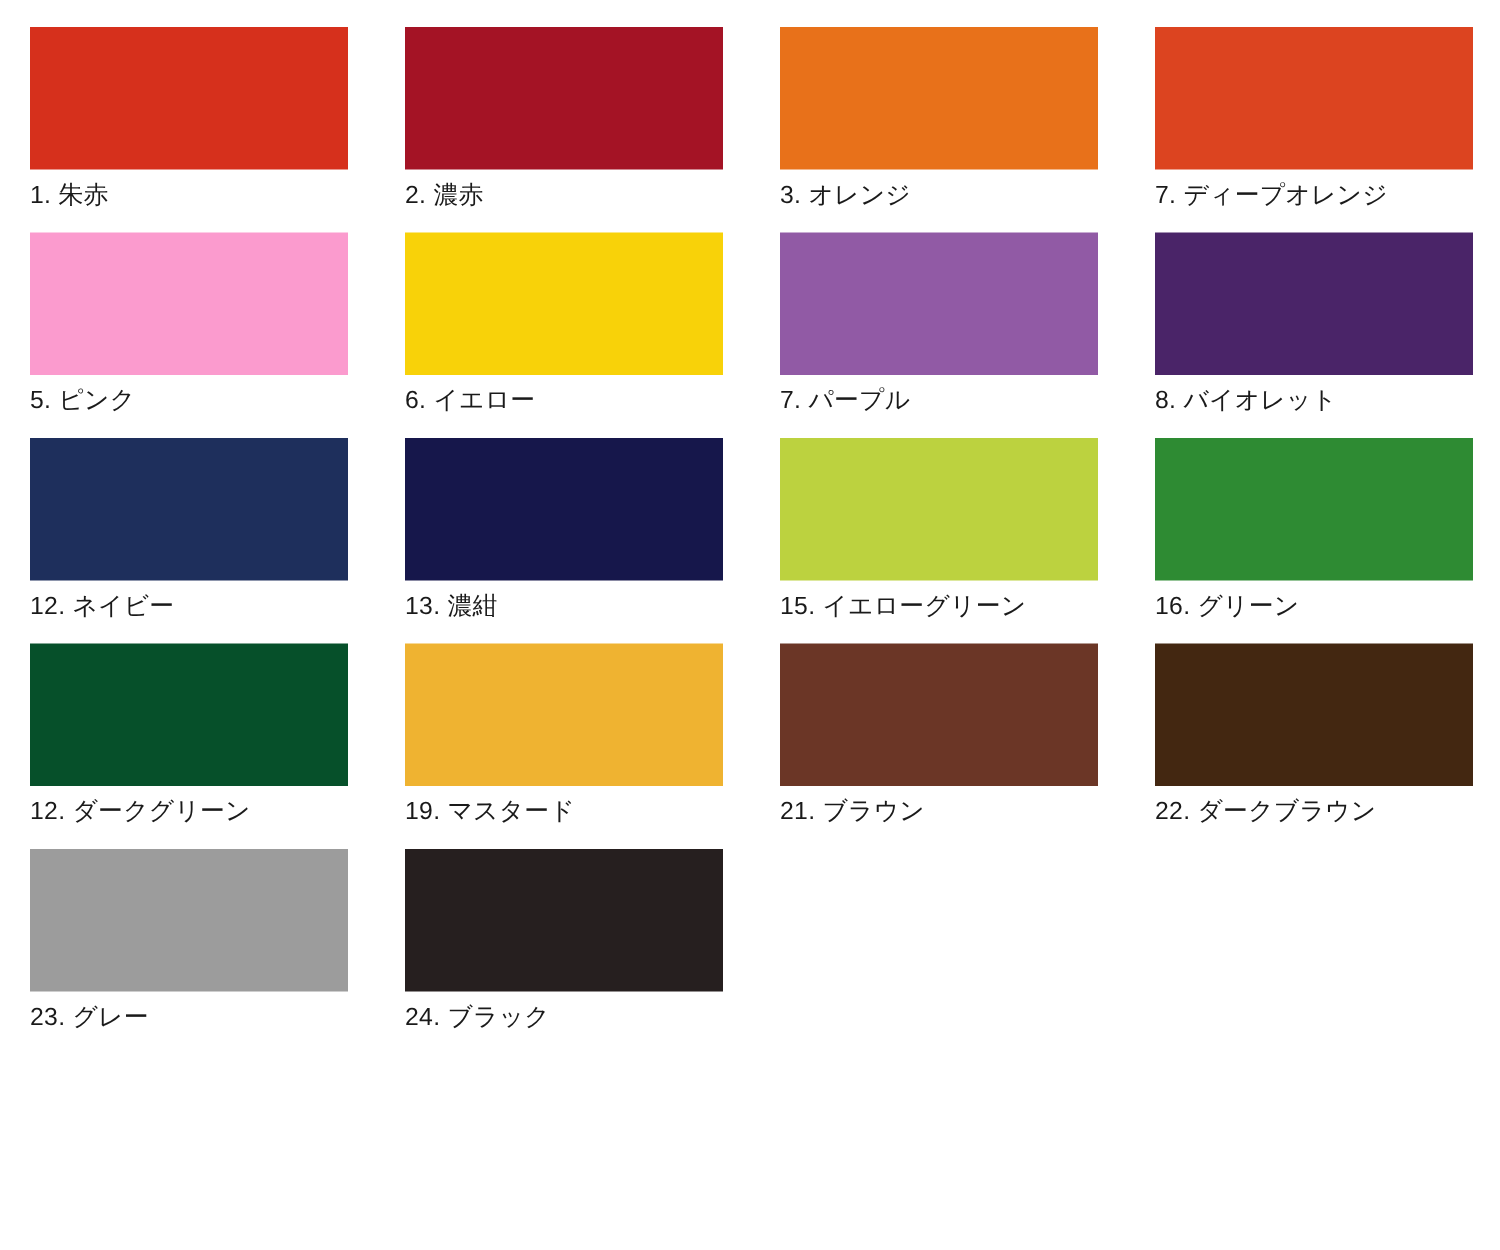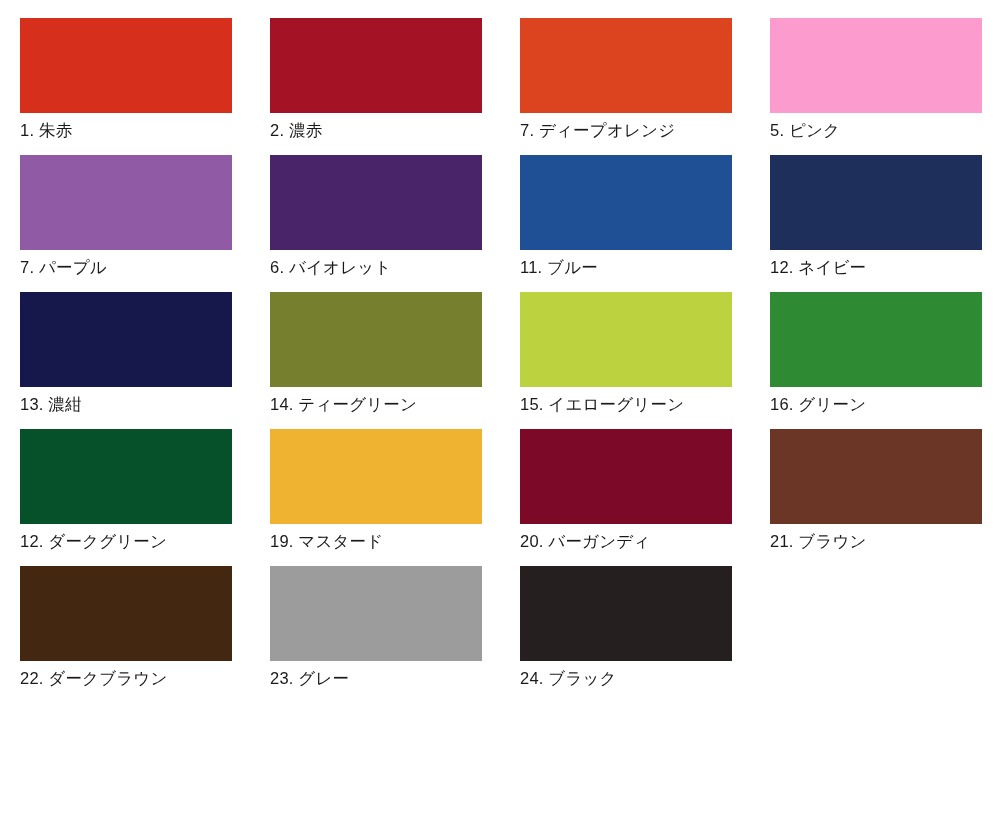--- a/index.html
+++ b/index.html
@@ -56,63 +56,63 @@
   <div class="swatch-cell">
     <span class="swatch-chip" style="background-color: rgb(214, 48, 28);"></span>
     <span class="swatch-label">1. 朱赤</span>
   </div>
 
   <div class="swatch-cell">
     <span class="swatch-chip" style="background-color: rgb(164, 19, 37);"></span>
     <span class="swatch-label">2. 濃赤</span>
   </div>
 
+  <div class="swatch-cell">
+    <span class="swatch-chip" style="background-color: rgb(232, 113, 26);"></span>
+    <span class="swatch-label">3. オレンジ</span>
+  </div>
 
   <div class="swatch-cell">
     <span class="swatch-chip" style="background-color: rgb(220, 68, 32);"></span>
     <span class="swatch-label">7. ディープオレンジ</span>
   </div>
 
   <div class="swatch-cell">
     <span class="swatch-chip" style="background-color: rgb(251, 155, 206);"></span>
     <span class="swatch-label">5. ピンク</span>
   </div>
 
+  <div class="swatch-cell">
+    <span class="swatch-chip" style="background-color: rgb(248, 210, 9);"></span>
+    <span class="swatch-label">6. イエロー</span>
+  </div>
 
   <div class="swatch-cell">
     <span class="swatch-chip" style="background-color: rgb(145, 90, 165);"></span>
     <span class="swatch-label">7. パープル</span>
   </div>
 
   <div class="swatch-cell">
     <span class="swatch-chip" style="background-color: rgb(74, 36, 104);"></span>
-    <span class="swatch-label">6. バイオレット</span>
+    <span class="swatch-label">8. バイオレット</span>
   </div>
 
 
 
-  <div class="swatch-cell">
-    <span class="swatch-chip" style="background-color: rgb(31, 79, 148);"></span>
-    <span class="swatch-label">11. ブルー</span>
-  </div>
 
   <div class="swatch-cell">
     <span class="swatch-chip" style="background-color: rgb(30, 47, 92);"></span>
     <span class="swatch-label">12. ネイビー</span>
   </div>
 
   <div class="swatch-cell">
     <span class="swatch-chip" style="background-color: rgb(22, 23, 75);"></span>
     <span class="swatch-label">13. 濃紺</span>
   </div>
 
-  <div class="swatch-cell">
-    <span class="swatch-chip" style="background-color: rgb(118, 127, 46);"></span>
-    <span class="swatch-label">14. ティーグリーン</span>
-  </div>
 
   <div class="swatch-cell">
     <span class="swatch-chip" style="background-color: rgb(188, 210, 63);"></span>
     <span class="swatch-label">15. イエローグリーン</span>
   </div>
 
   <div class="swatch-cell">
     <span class="swatch-chip" style="background-color: rgb(46, 139, 51);"></span>
     <span class="swatch-label">16. グリーン</span>
   </div>
@@ -121,24 +121,20 @@
     <span class="swatch-chip" style="background-color: rgb(6, 80, 42);"></span>
     <span class="swatch-label">12. ダークグリーン</span>
   </div>
 
 
   <div class="swatch-cell">
     <span class="swatch-chip" style="background-color: rgb(239, 179, 49);"></span>
     <span class="swatch-label">19. マスタード</span>
   </div>
 
-  <div class="swatch-cell">
-    <span class="swatch-chip" style="background-color: rgb(123, 9, 39);"></span>
-    <span class="swatch-label">20. バーガンディ</span>
-  </div>
 
   <div class="swatch-cell">
     <span class="swatch-chip" style="background-color: rgb(107, 54, 38);"></span>
     <span class="swatch-label">21. ブラウン</span>
   </div>
 
   <div class="swatch-cell">
     <span class="swatch-chip" style="background-color: rgb(67, 39, 17);"></span>
     <span class="swatch-label">22. ダークブラウン</span>
   </div>

